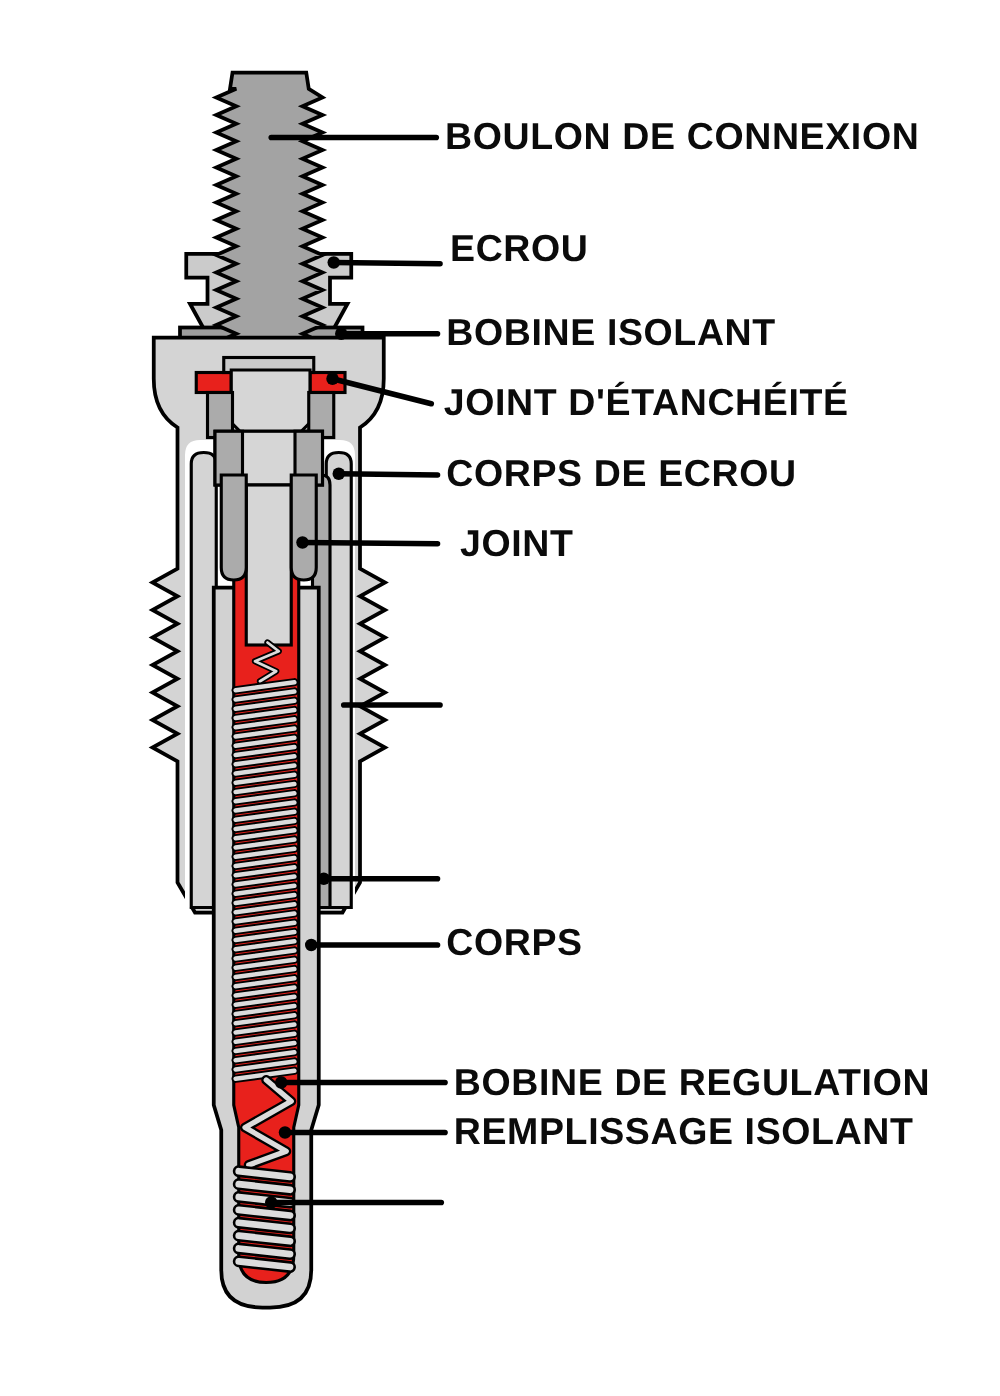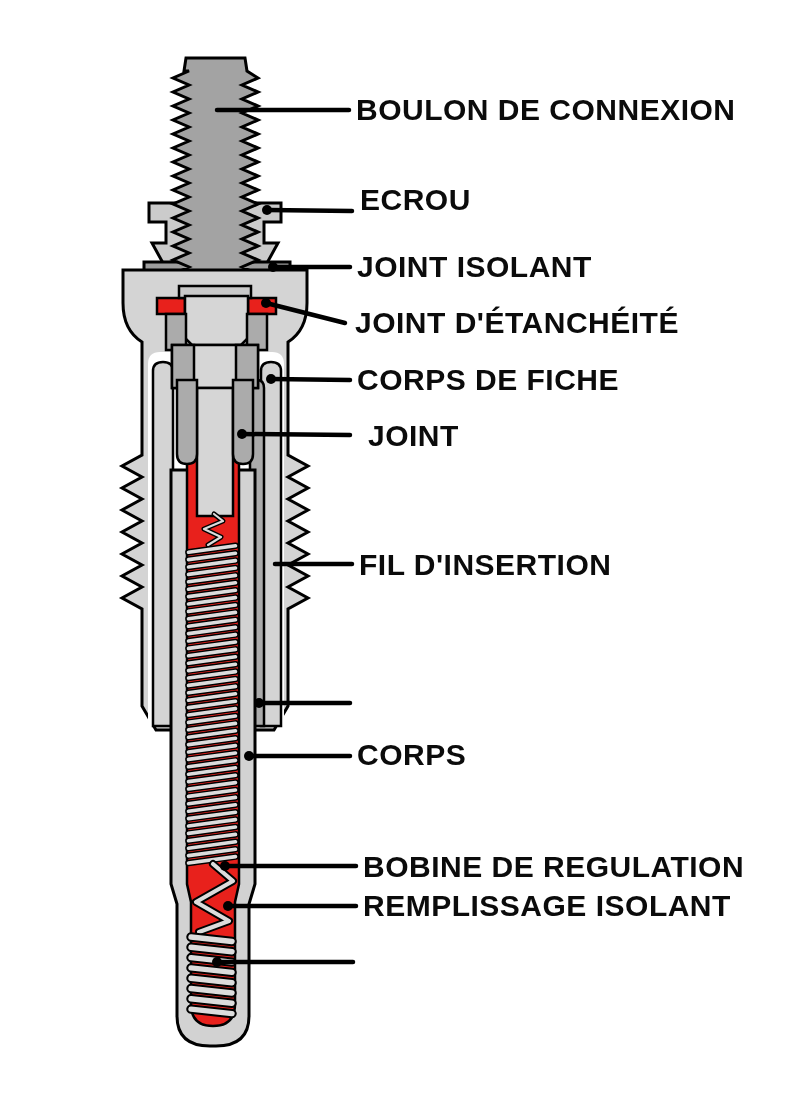--- a/index.html
+++ b/index.html
@@ -203,21 +203,20 @@
           <line x1="228" y1="906" x2="356" y2="906" stroke="#000" stroke-width="4.5" stroke-linecap="round"></line>
           <circle cx="228" cy="906" r="5" fill="#000" stroke="none"></circle>
           <line x1="217" y1="962" x2="353" y2="962" stroke="#000" stroke-width="4.5" stroke-linecap="round"></line>
           <circle cx="217" cy="962" r="5" fill="#000" stroke="none"></circle>
         </g>
     </g>
   </svg>
 
   <div class="label" style="left:356px;top:94px">BOULON DE CONNEXION</div>
   <div class="label" style="left:360px;top:184px">ECROU</div>
-  <div class="label" style="left:357px;top:251px">JOINT ISOLANT</div>
+  <div class="label" style="left:357px;top:251px">BOBINE ISOLANT</div>
   <div class="label" style="left:355px;top:307px">JOINT D'ÉTANCHÉITÉ</div>
-  <div class="label" style="left:357px;top:364px">CORPS DE FICHE</div>
+  <div class="label" style="left:357px;top:364px">CORPS DE ECROU</div>
   <div class="label" style="left:368px;top:420px">JOINT</div>
-  <div class="label" style="left:359px;top:549px">FIL D'INSERTION</div>
   <div class="label" style="left:357px;top:739px">CORPS</div>
   <div class="label" style="left:363px;top:890px">REMPLISSAGE ISOLANT</div>
   <div class="label" style="left:363px;top:851px">BOBINE DE REGULATION</div>
 </div>
 
 </body></html>

